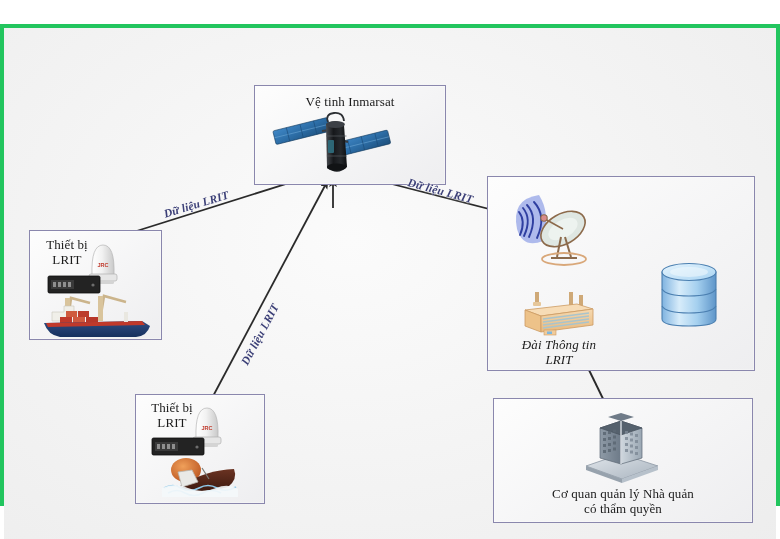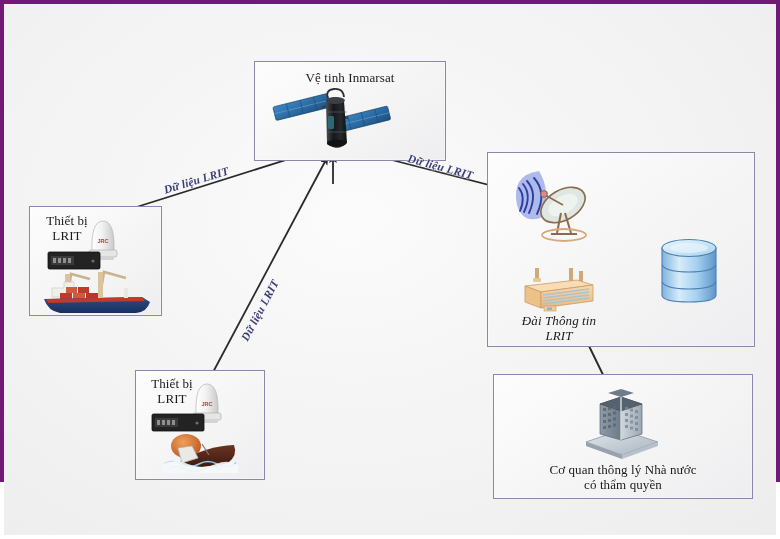--- a/index.html
+++ b/index.html
@@ -11,22 +11,23 @@
     width: 780px;
     height: 539px;
     font-family: "Liberation Serif", serif;
     overflow: hidden;
   }
   #canvas {
     position: relative;
     width: 780px;
     height: 482px;
     box-sizing: border-box;
-    border: 4px solid #701a75;
+    border: 4px solid #22c55e;
     background: #f2f2f2;
+    margin-top: 24px;
   }
   #slide {
     position: absolute;
     left: 0; top: 0;
     width: 772px;
     height: 531px;
     background:
       radial-gradient(ellipse at 45% 40%, #fbfbfb 0%, #f3f3f3 55%, #ededed 100%);
   }
   .node-box {
@@ -402,21 +403,21 @@
           <rect x="49" y="37" width="3" height="3"></rect>
             <rect x="54" y="38.5" width="3" height="3"></rect>
           <rect x="59" y="40" width="3" height="3"></rect>
           <rect x="49" y="43" width="3" height="3"></rect>
             <rect x="54" y="44.5" width="3" height="3"></rect>
           <rect x="59" y="46" width="3" height="3"></rect>
         </g>
         <line x1="45" y1="15" x2="45" y2="58" stroke="#e8edf1" stroke-width="1.4" opacity="0.9"></line>
       </svg>
     </div>
-    <div class="node-label" style="left:499px; top:458px; width:240px;">Cơ quan thông lý Nhà nước
+    <div class="node-label" style="left:499px; top:458px; width:240px;">Cơ quan quản lý Nhà quản
 có thẩm quyền</div>
 
     <div class="edge-label" style="left:160px; top:180px; transform: rotate(-17deg);">Dữ liệu LRIT</div>
 
     <div class="edge-label" style="left:240px; top:330px; transform: rotate(-62deg);">Dữ liệu LRIT</div>
 
     <div class="edge-label" style="left:404px; top:148px; transform: rotate(15deg);">Dữ liệu LRIT</div>
 
   </div>
 </div>

